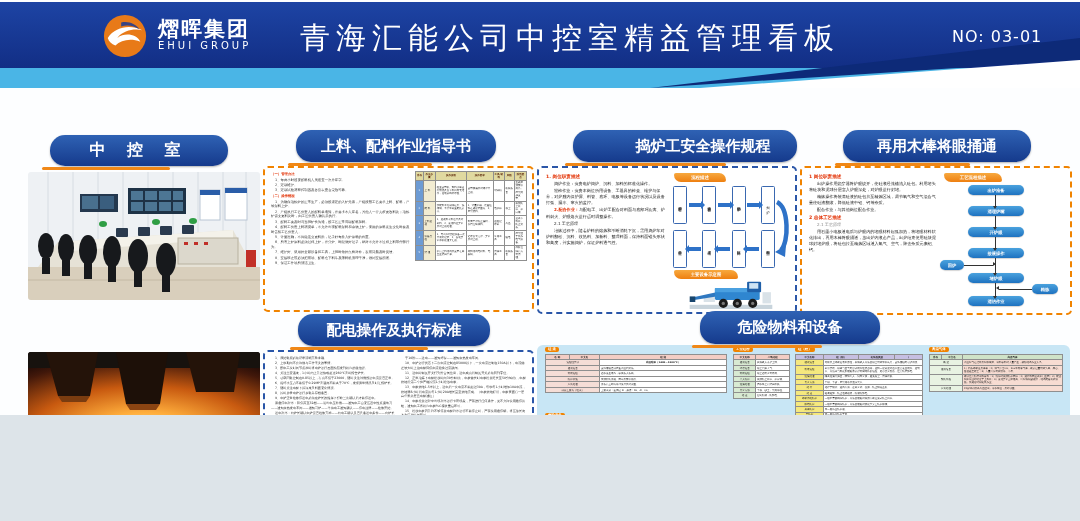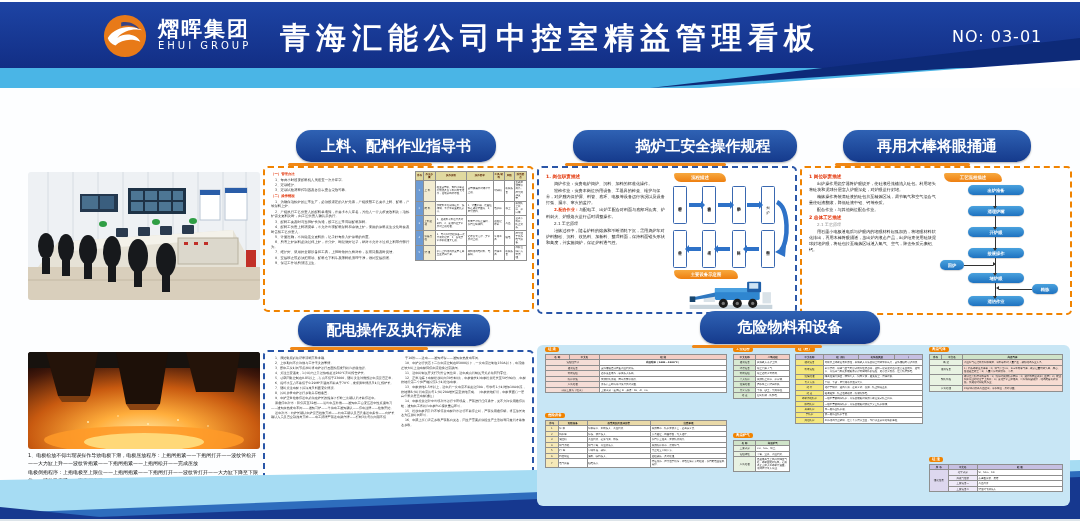--- a/index.html
+++ b/index.html
@@ -1,21 +1,21 @@
 <!DOCTYPE html>
 <html><head>
 <meta charset="utf-8">
 <style>
   html,body{margin:0;padding:0;background:#dde4e9;}
-  #board{position:relative;width:1080px;height:519px;background:#fdfeff;overflow:hidden;
+  #board{position:relative;width:1080px;height:415px;background:#fdfeff;overflow:hidden;
          font-family:"DejaVu Sans","Liberation Sans",sans-serif;}
   .abs{position:absolute;}
   
-  .hd-title{position:absolute;left:280px;top:18px;width:580px;color:#fff;
-            font-size:30px;font-weight:bold;letter-spacing:6px;}
+  .hd-title{position:absolute;left:280px;top:18px;width:580px;text-align:center;color:#fff;
+            font-size:30px;font-weight:normal;letter-spacing:6px;}
   .hd-no{position:absolute;left:952px;top:27px;color:#fff;font-size:16px;letter-spacing:1px;}
   .logo-cn{font-size:21px;font-weight:bold;color:#fff;letter-spacing:2px;line-height:22px;}
   .logo-en{font-size:10px;color:#fff;letter-spacing:3px;}
   
   .slogan{position:absolute;left:0;top:88px;width:1080px;height:44px;background:#fff;
           display:flex;align-items:center;justify-content:center;gap:20px;}
   .slogan .bar{width:66px;height:5px;background:#1268b8;border-radius:3px;}
   .slogan .txt{color:#1268b8;font-size:26px;font-weight:bold;letter-spacing:3px;white-space:pre;}
   
   .pill{position:absolute;background:linear-gradient(180deg,#2f62b4,#153a8c);color:#fff;font-weight:bold;
@@ -114,20 +114,23 @@
     <path d="M20 10 C28 8, 36 12, 39 17 C33 13, 26 12, 20 14 Z" fill="#1a3a94" opacity="0.85"></path>
   </svg>
   <div class="abs" style="left:158px;top:18px;">
     <div class="logo-cn">熠晖集团</div>
     <div class="logo-en">EHUI GROUP</div>
   </div>
   <div class="hd-title">青海汇能公司中控室精益管理看板</div>
   <div class="hd-no">NO: 03-01</div>
 
 
+  <div class="pill" style="left:50px;top:135px;width:178px;height:31px;font-size:16px;letter-spacing:8px;">
+    <span>中 控 室</span>
+    </div>
   <div class="pill" style="left:296px;top:130px;width:200px;height:32px;font-size:15px;">
     <span>上料、配料作业指导书</span>
     </div>
   <div class="pill" style="left:573px;top:130px;width:188px;height:32px;font-size:15px;padding-left:36px;">
     <span>捣炉工安全操作规程</span>
     </div>
   <div class="pill" style="left:843px;top:130px;width:188px;height:32px;font-size:15px;">
     <span>再用木棒将眼捅通</span>
     </div>
   <div class="pill" style="left:298px;top:314px;width:192px;height:32px;font-size:15px;">

